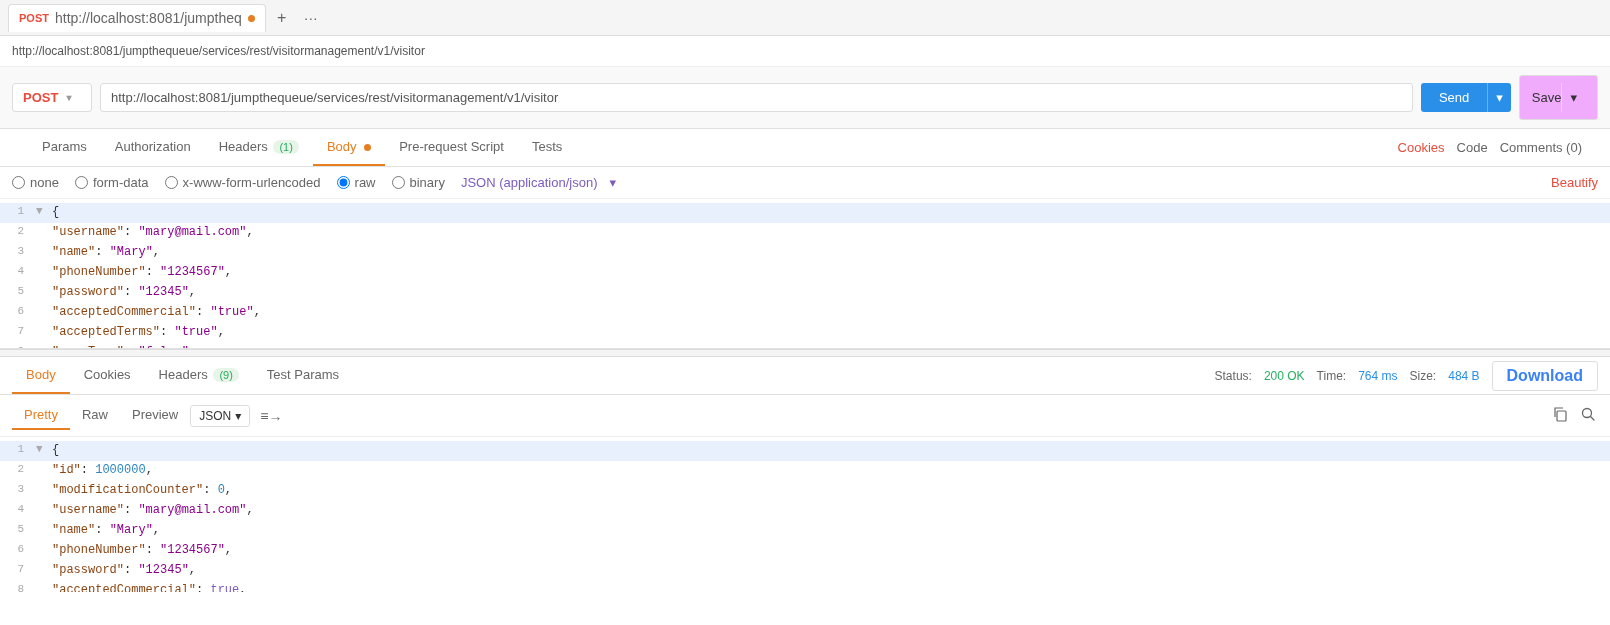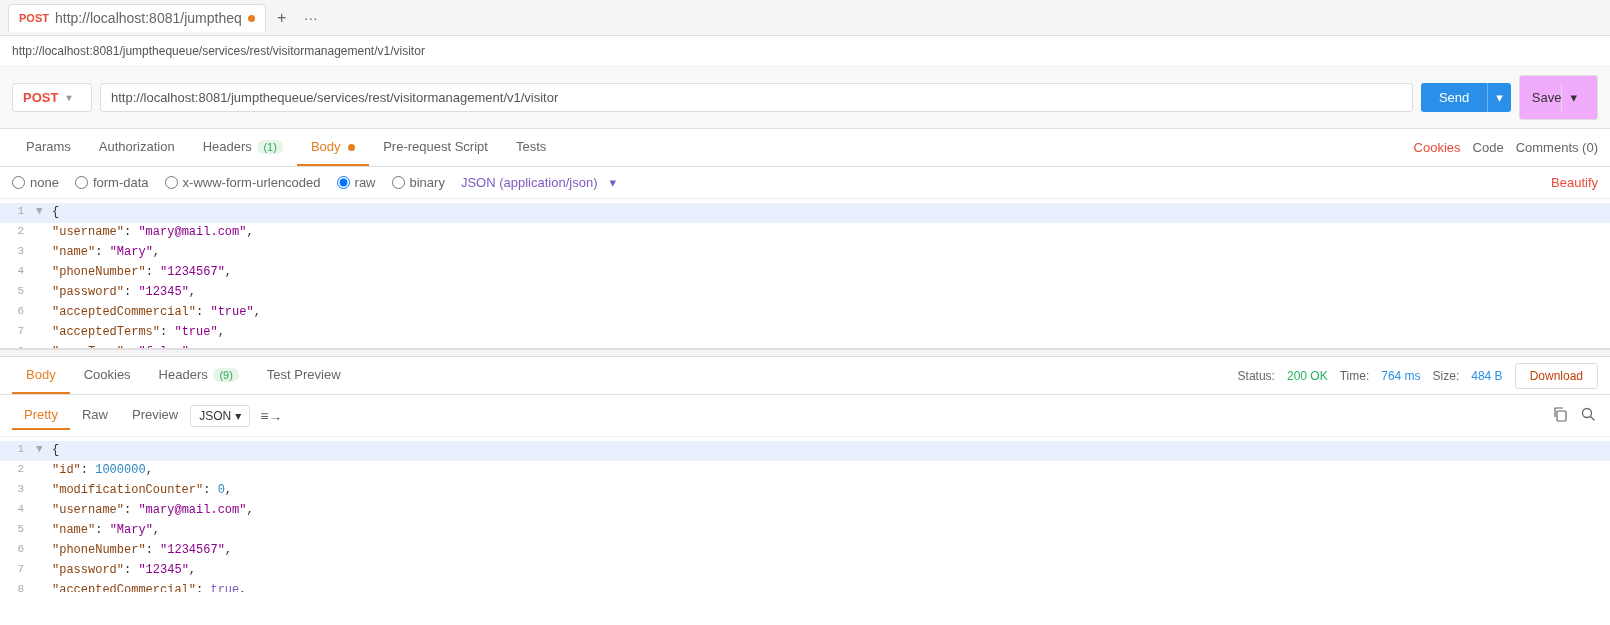--- a/index.html
+++ b/index.html
@@ -115,21 +115,21 @@
       cursor: pointer;
       font-size: 13px;
       padding: 7px 12px;
     }
     .save-btn-arrow { padding: 7px 8px; border-left: 1px solid #ddd; }
 
     
     .tabs-row {
       display: flex;
       align-items: center;
-      padding: 0 12px;
+      padding: 0 28px;
       border-bottom: 1px solid #e0e0e0;
       background: #fff;
       justify-content: space-between;
     }
     .tabs-left { display: flex; align-items: center; gap: 0; }
     .tab-link {
       padding: 10px 14px;
       font-size: 13px;
       color: #666;
       cursor: pointer;
@@ -265,22 +265,23 @@
       color: #666;
     }
     .status-ok { color: #27ae60; font-weight: 500; }
     .status-val { color: #2a8fe8; font-weight: 500; }
     .download-btn {
       padding: 5px 14px;
       background: #fff;
       border: 1px solid #ddd;
       border-radius: 3px;
       cursor: pointer;
-      font-size: 12px;
-      color: #c2410c;
+      font-size: 16px;
+      color: #3b82f6;
+      font-weight: bold;
     }
 
     
     .resp-tabs-row {
       display: flex;
       align-items: center;
       justify-content: space-between;
       padding: 6px 12px;
       border-bottom: 1px solid #eee;
       background: #fff;
@@ -468,21 +469,21 @@
 <div class="divider"></div>
 
 <div class="response-header">
   <div class="response-tabs">
     <div class="tab-link active" style="color:#e67e22;border-bottom:2px solid #e67e22;">Body</div>
     <div class="tab-link">Cookies</div>
     <div class="tab-link">
       <span>Headers</span>
       <span class="badge">(9)</span>
     </div>
-    <div class="tab-link">Test Preview</div>
+    <div class="tab-link">Test Params</div>
   </div>
   <div class="response-status">
     <span>Status:</span>
     <span class="status-ok">200 OK</span>
     <span>Time:</span>
     <span class="status-val">764 ms</span>
     <span>Size:</span>
     <span class="status-val">484 B</span>
     <button class="download-btn">Download</button>
   </div>

